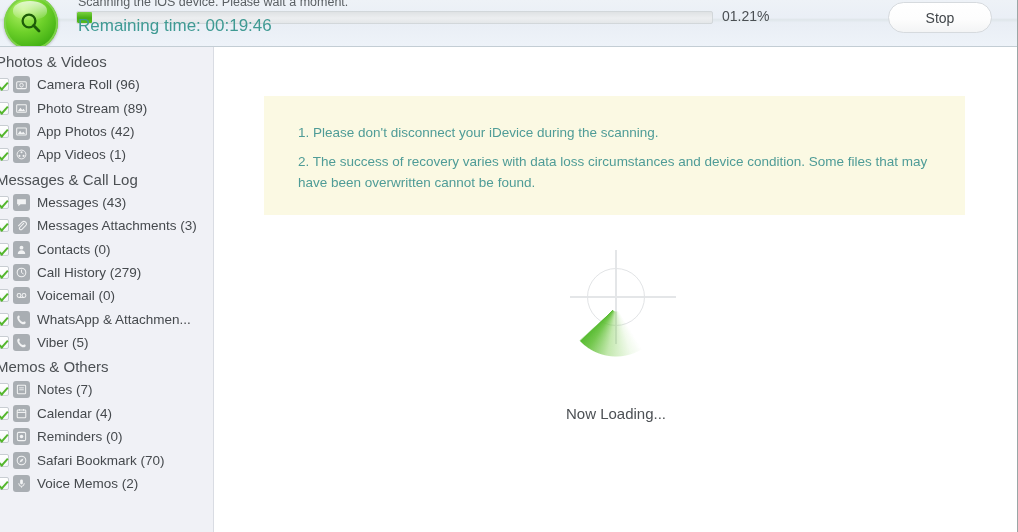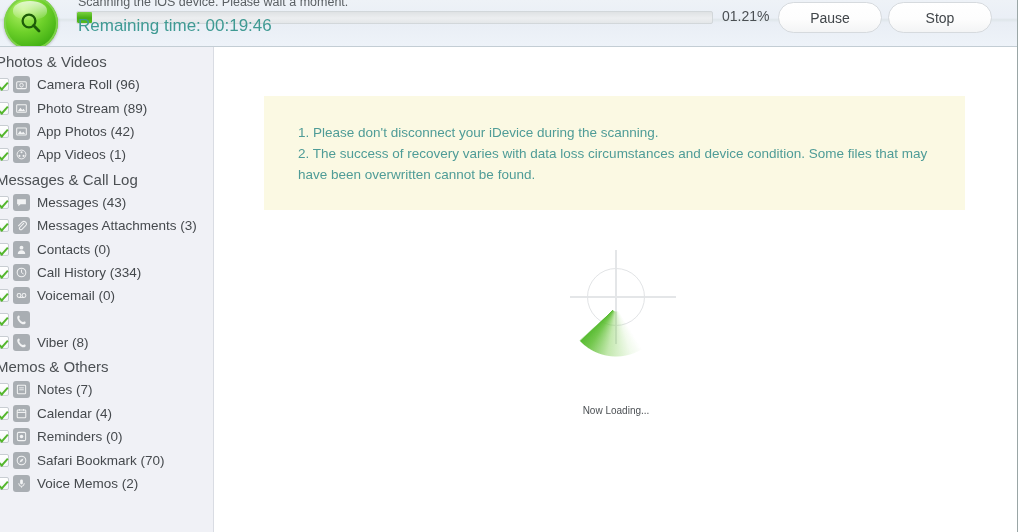--- a/index.html
+++ b/index.html
@@ -201,21 +201,21 @@
     width: 701px;
     min-height: 114px;
     background: #fbf9e3;
     padding: 26px 30px 22px 34px;
   }
   .notice p {
     font-size: 13.5px;
     line-height: 21px;
     color: #4f9c97;
   }
-  .notice p + p { }
+  .notice p + p { margin-top: 8px; }
 
   .loader-wrap {
     position: absolute;
     left: 0; top: 200px;
     width: 802px;
     text-align: center;
   }
   .spinner {
     position: relative;
     width: 120px; height: 120px;
@@ -251,21 +251,21 @@
         rgba(112,200,62,0.42) 42deg,
         rgba(92,190,48,0.86) 66deg,
         rgba(80,184,40,0.95) 78deg,
         rgba(80,184,40,0) 80deg,
         rgba(80,184,40,0) 360deg);
     -webkit-mask-image: radial-gradient(circle at 50% 50%, transparent 0, transparent 4px, #000 5px, #000 49px, transparent 50px);
             mask-image: radial-gradient(circle at 50% 50%, transparent 0, transparent 4px, #000 5px, #000 49px, transparent 50px);
   }
   .loading-text {
     margin-top: 38px;
-    font-size: 10px;
+    font-size: 15px;
     color: #4c5054;
   }
 </style>
 </head>
 <body>
 
 <div id="app">
 
   <div class="header">
 
@@ -279,21 +279,20 @@
     <div class="scan-text">Scanning the iOS device. Please wait a moment.</div>
 
     <div class="progress-track">
       <div class="progress-fill" style="width: 2.4%;"></div>
     </div>
 
     <div class="remaining">Remaining time: 00:19:46</div>
 
     <div class="percent">01.21%</div>
 
-    <button class="btn btn-pause">Pause</button>
     <button class="btn btn-stop">Stop</button>
 
     <div class="header-divider"></div>
   </div>
 
   <div class="sidebar" id="sidebar">
       <div class="section-title first">Photos &amp; Videos</div>
       <div class="item">
         <span class="chk"></span>
         <span class="ico">
@@ -366,49 +365,50 @@
         <span class="item-label">Contacts (0)</span>
       </div>
       <div class="item">
         <span class="chk"></span>
         <span class="ico">
           <svg width="11" height="11" viewBox="0 0 16 16">
             <circle cx="8" cy="8" r="6.3" fill="none" stroke="#f2f3f4" stroke-width="1.5"></circle>
             <path d="M8 4.4V8.2l2.6 1.7" fill="none" stroke="#f2f3f4" stroke-width="1.4" stroke-linecap="round"></path>
           </svg>
         </span>
-        <span class="item-label">Call History (334)</span>
+        <span class="item-label">Call History (279)</span>
       </div>
       <div class="item">
         <span class="chk"></span>
         <span class="ico">
           <svg width="11" height="11" viewBox="0 0 16 16">
             <circle cx="4.4" cy="8" r="2.8" fill="none" stroke="#f2f3f4" stroke-width="1.5"></circle>
             <circle cx="11.6" cy="8" r="2.8" fill="none" stroke="#f2f3f4" stroke-width="1.5"></circle>
             <line x1="4.4" y1="10.8" x2="11.6" y2="10.8" stroke="#f2f3f4" stroke-width="1.4"></line>
           </svg>
         </span>
         <span class="item-label">Voicemail (0)</span>
       </div>
       <div class="item">
         <span class="chk"></span>
         <span class="ico">
           <svg width="11" height="11" viewBox="0 0 16 16">
             <path d="M3.4 2.4c2.3-.5 2.4 2.4 1.6 3.2-.8.8.6 3.1 2.2 4.5 1.6 1.4 3.2 2 3.9 1.3.8-.8 3.4-.4 2.9 1.8-.3 1.4-2.4 2.4-4.6 1.6C6 13.7 2 9.4 1.8 5.6c-.1-1.7.5-3 1.6-3.2Z" fill="#f2f3f4"></path>
           </svg>
         </span>
+        <span class="item-label">WhatsApp &amp; Attachmen...</span>
       </div>
       <div class="item">
         <span class="chk"></span>
         <span class="ico">
           <svg width="11" height="11" viewBox="0 0 16 16">
             <path d="M3.4 2.4c2.3-.5 2.4 2.4 1.6 3.2-.8.8.6 3.1 2.2 4.5 1.6 1.4 3.2 2 3.9 1.3.8-.8 3.4-.4 2.9 1.8-.3 1.4-2.4 2.4-4.6 1.6C6 13.7 2 9.4 1.8 5.6c-.1-1.7.5-3 1.6-3.2Z" fill="#f2f3f4"></path>
           </svg>
         </span>
-        <span class="item-label">Viber (8)</span>
+        <span class="item-label">Viber (5)</span>
       </div>
       <div class="section-title">Memos &amp; Others</div>
       <div class="item">
         <span class="chk"></span>
         <span class="ico">
           <svg width="11" height="11" viewBox="0 0 16 16">
             <rect x="2" y="1.8" width="12" height="12.4" rx="1.2" fill="none" stroke="#f2f3f4" stroke-width="1.5"></rect>
             <line x1="4.6" y1="5.6" x2="11.4" y2="5.6" stroke="#f2f3f4" stroke-width="1.3"></line>
             <line x1="4.6" y1="8.4" x2="11.4" y2="8.4" stroke="#f2f3f4" stroke-width="1.3"></line>
           </svg>

